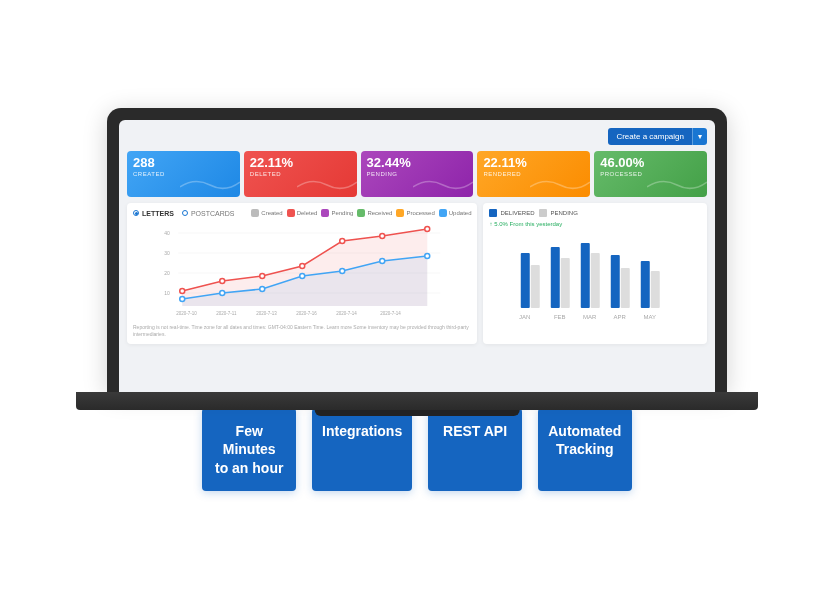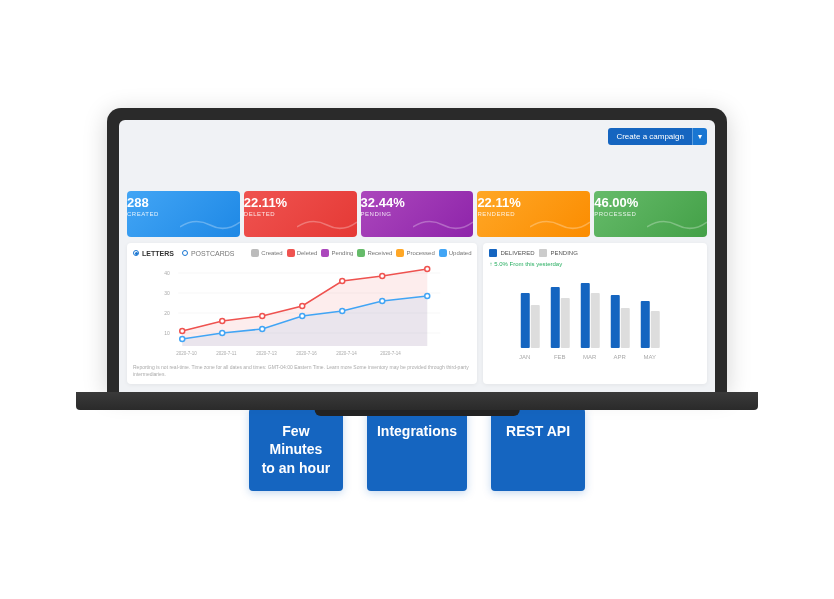--- a/index.html
+++ b/index.html
@@ -101,27 +101,26 @@
     
     .stat-cards {
       display: flex;
       gap: 4px;
       margin-bottom: 6px;
     }
 
     .stat-card {
       flex: 1;
       border-radius: 4px;
-      padding: 5px 0;
+      padding: 5px 6px;
       color: #fff;
       font-size: 7px;
       position: relative;
       overflow: hidden;
       min-height: 46px;
-      margin-top: 40px;
     }
 
     .stat-card .num {
       font-size: 13px;
       font-weight: 700;
       line-height: 1.1;
     }
     .stat-card .lbl {
       font-size: 6px;
       opacity: 0.85;
@@ -250,21 +249,21 @@
     .big-number-sub {
       font-size: 6px;
       color: #27ae60;
       margin-top: 1px;
       margin-bottom: 6px;
     }
 
     
     .feature-cards {
       display: flex;
-      gap: 24px;
+      gap: 16px;
       padding: 0 20px;
       margin-top: 8px;
     }
 
     .feature-card {
       flex: 1;
       background: #1565c0;
       color: #fff;
       border-radius: 4px;
       padding: 14px 10px;
@@ -469,15 +468,17 @@
       </div>
     </div>
     <div class="laptop-base"></div>
   </div>
 
   <div class="feature-cards" id="feature-cards-container">
   <div class="feature-card" style="white-space: pre-line;">Few Minutes
 to an hour</div>
       <div class="feature-card" style="white-space: pre-line;">Integrations</div>
       <div class="feature-card" style="white-space: pre-line;">REST API</div>
+      <div class="feature-card" style="white-space: pre-line;">Automated
+Tracking</div>
     </div>
 
 </div>
 
 </body></html>

